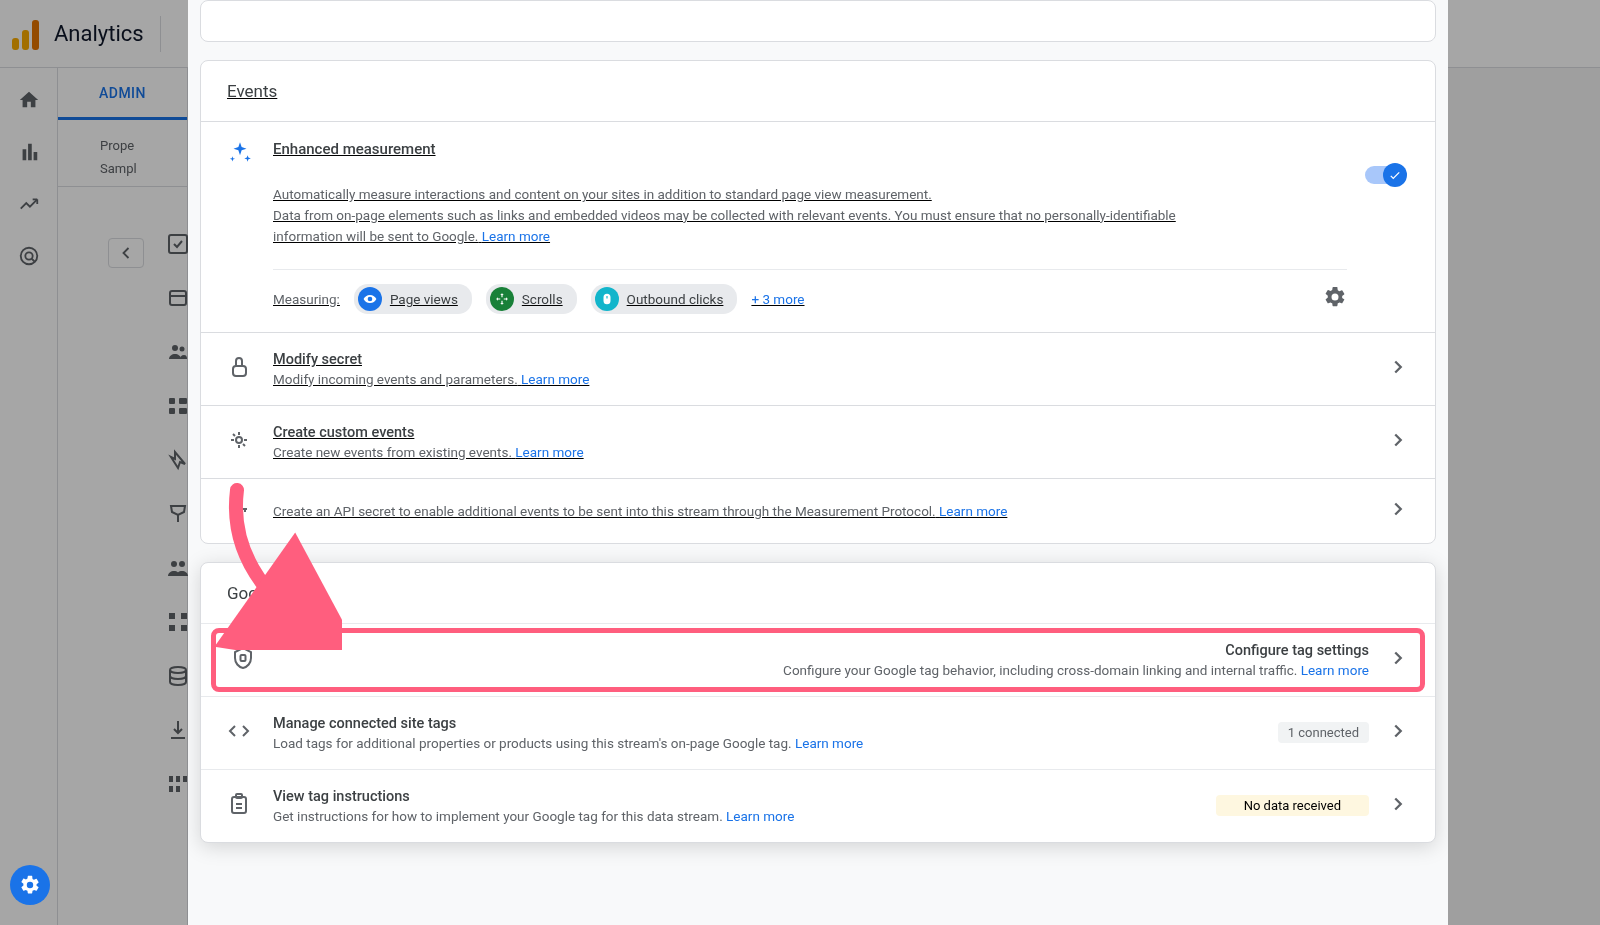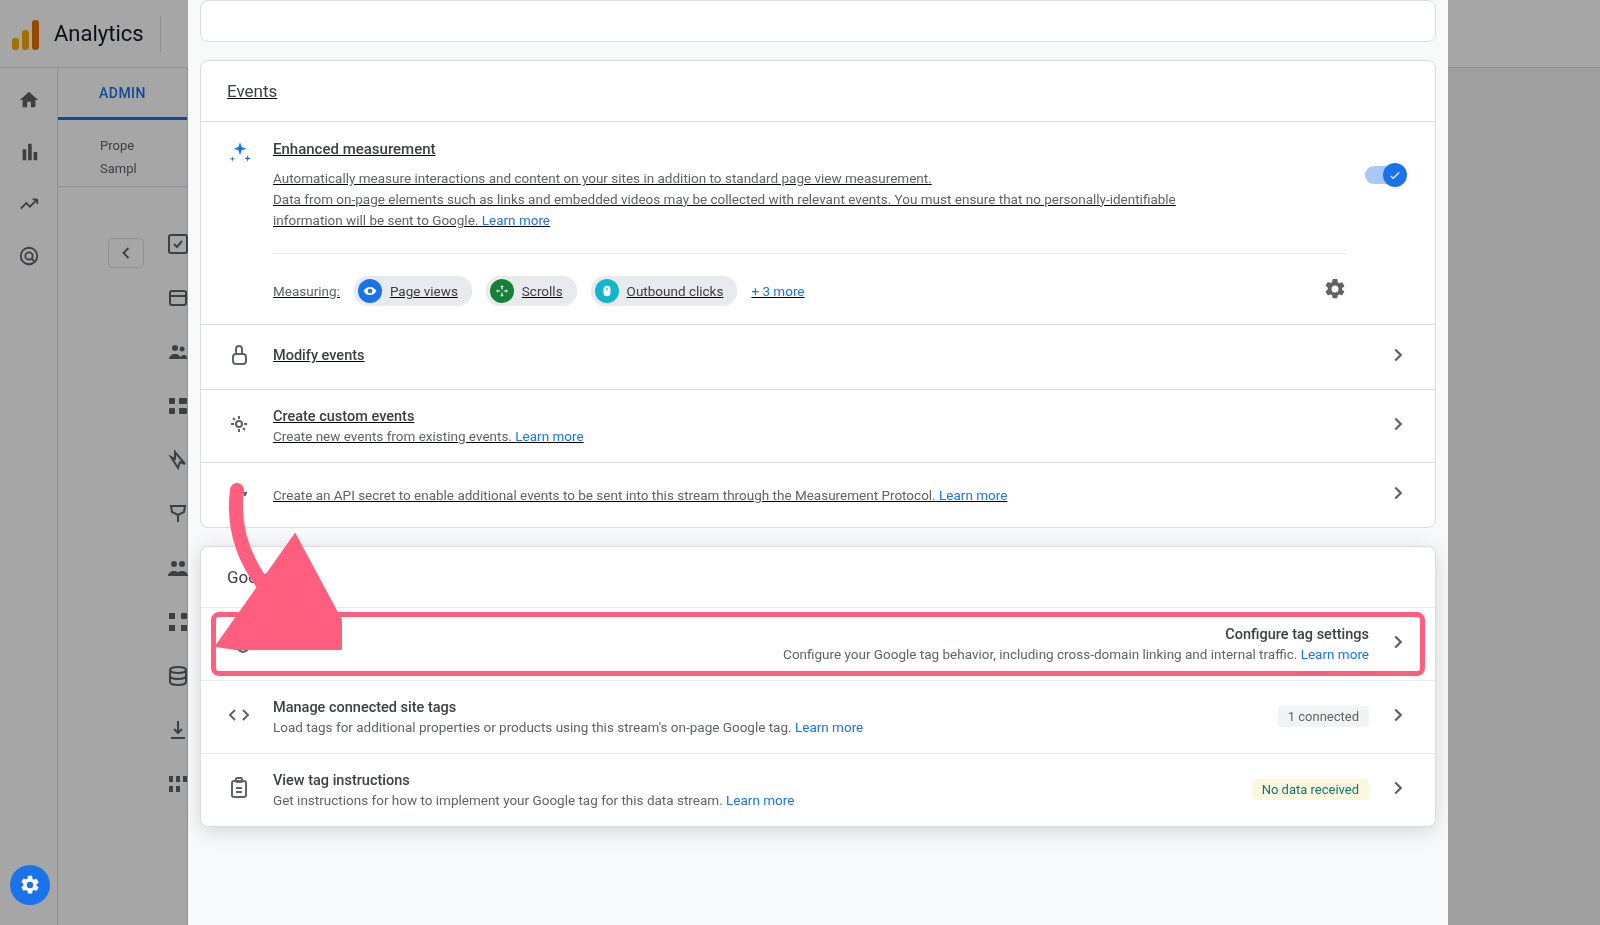--- a/index.html
+++ b/index.html
@@ -38,29 +38,29 @@
     .card { background: #fff; border-radius: 8px; border: 1px solid #dadce0; margin-bottom: 18px; text-decoration: underline; }
     .card-top-spacer { height: 42px; border-radius: 8px; background: #fff; border: 1px solid #dadce0; margin-bottom: 18px; position: relative; }
     .card-top-spacer::after { content: ""; position: absolute; right: 14px; top: 10px; width: 20px; height: 20px; }
     
     .section-title { padding: 20px 26px; font-size: 17px; color: #3c4043; }
     
     .enhanced-row { padding: 18px 26px; border-top: 1px solid #dadce0; display: flex; gap: 18px; }
     .enhanced-icon { width: 28px; flex-shrink: 0; }
     .sparkle { color: #1a73e8; }
     .enhanced-body { flex: 1; }
-    .enhanced-title { font-weight: 500; font-size: 15px; color: #3c4043; margin-bottom: 10px; }
+    .enhanced-title { font-weight: 500; font-size: 15px; color: #3c4043; margin-bottom: 26px; }
     .enhanced-desc { font-size: 13.5px; color: #5f6368; line-height: 1.55; max-width: 920px; }
     .learn-link { color: #1a73e8; text-decoration: none; }
     .toggle-wrap { width: 44px; flex-shrink: 0; margin-top: 26px; }
     .toggle { width: 40px; height: 18px; background: #a8c7fa; border-radius: 9px; position: relative; }
     .toggle-knob { position: absolute; right: -2px; top: -3px; width: 24px; height: 24px; border-radius: 12px; background: #1a73e8; display: flex; align-items: center; justify-content: center; }
     .toggle-knob svg { width: 14px; height: 14px; fill: #fff; }
     
-    .measuring-row { margin-top: 22px; padding-top: 22px; border-top: 1px solid #e8eaed; display: flex; align-items: center; gap: 14px; justify-content: center; }
+    .measuring-row { margin-top: 22px; padding-top: 14px; border-top: 1px solid #e8eaed; display: flex; align-items: center; gap: 14px; justify-content: center; }
     .measuring-label { font-size: 13.5px; color: #5f6368; }
     .chip { display: inline-flex; align-items: center; gap: 8px; background: #e8eaed; border-radius: 14px; padding: 3px 14px 3px 4px; font-size: 13.5px; color: #3c4043; }
     .chip-ico { width: 24px; height: 24px; border-radius: 12px; display: flex; align-items: center; justify-content: center; }
     .chip-ico svg { width: 14px; height: 14px; fill: #fff; }
     .chip-blue { background: #1a73e8; }
     .chip-green { background: #188038; }
     .chip-teal { background: #12b5cb; }
     .more-link { color: #1a73e8; font-size: 13.5px; }
     .gear-right { margin-left: auto; color: #5f6368; }
     .gear-right svg { width: 24px; height: 24px; }
@@ -73,21 +73,21 @@
     .list-desc { font-size: 13.5px; color: #5f6368; }
     .chevron { color: #5f6368; }
     .chevron svg { width: 22px; height: 22px; }
     
     .google-tag-card { background: #fff; border-radius: 8px; border: 1px solid #dadce0; box-shadow: 0 4px 20px rgba(0,0,0,0.15); }
     .gts-row { padding: 18px 26px; border-top: 1px solid #e8eaed; display: flex; align-items: center; gap: 18px; }
     .gts-row:first-of-type { border-top: none; }
     .highlighted-row { position: relative; text-align: right; }
     .highlight-border { position: absolute; top: 4px; left: 10px; right: 10px; bottom: 4px; border: 5px solid #ff5e7e; border-radius: 8px; pointer-events: none; }
     .status-chip-gray { background: #f1f3f4; color: #5f6368; padding: 3px 10px; border-radius: 4px; font-size: 13px; }
-    .status-chip-yellow { background: #fef7e0; color: #0f766e; padding: 3px 10px; border-radius: 4px; font-size: 13px; }
+    .status-chip-yellow { background: #fef7e0; color: #000000; padding: 3px 28px; border-radius: 4px; font-size: 13px; }
     
     .arrow-annotation { position: absolute; top: 480px; left: 212px; width: 130px; height: 170px; z-index: 20; pointer-events: none; }
   </style>
 </head>
 <body>
 
 <div class="top-header">
   <div class="ga-logo">
     <div class="ga-logo-icon">
       <div class="bar1"></div>
@@ -267,21 +267,22 @@
           </div>
         </div>
       </div>
 
       <div class="list-row">
         <div class="list-icon"><svg viewBox="0 0 24 24" fill="none" stroke="currentColor" stroke-width="2">
               <path d="M9 11V6a3 3 0 0 1 6 0v5"></path>
               <path d="M9 11h7a3 3 0 0 1 3 3v4a3 3 0 0 1-3 3H9a3 3 0 0 1-3-3v-4a3 3 0 0 1 3-3z"></path>
             </svg></div>
         <div class="list-body">
-          <div class="list-title">Modify events</div>
+          <div class="list-title">Modify secret</div>
+          <div class="list-desc"><span>Modify incoming events and parameters.</span> <a href="#" class="learn-link">Learn more</a></div>
         </div>
         <span class="chevron"><svg viewBox="0 0 24 24" fill="none" stroke="currentColor" stroke-width="2.5">
               <path d="M9 6l6 6-6 6"></path>
             </svg></span>
       </div>
 
       <div class="list-row">
         <div class="list-icon"><svg viewBox="0 0 24 24" fill="none" stroke="currentColor" stroke-width="2">
               <circle cx="12" cy="12" r="3"></circle>
               <line x1="12" y1="4" x2="12" y2="7"></line>

